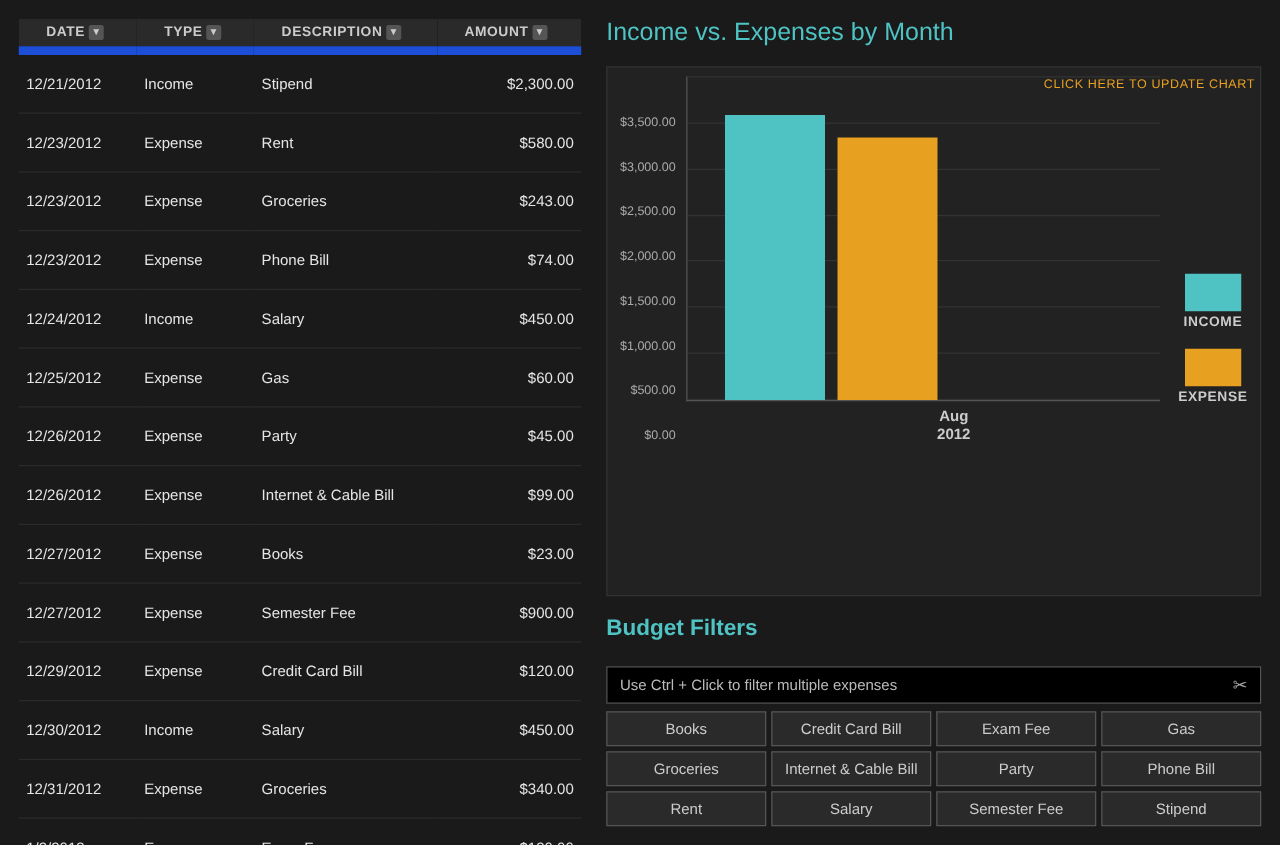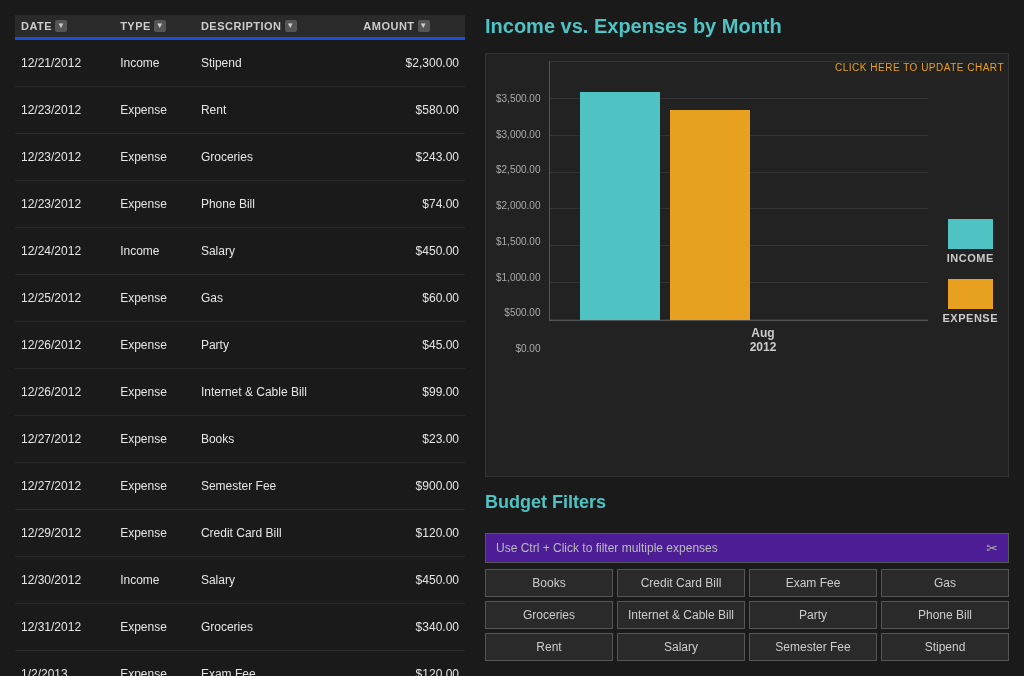--- a/index.html
+++ b/index.html
@@ -33,25 +33,25 @@
     .data-table {
       width: 100%;
       border-collapse: collapse;
     }
     .data-table thead tr {
       background-color: #2a2a2a;
     }
     .data-table thead th {
       color: #cccccc;
       text-align: left;
-      padding: 5px 6px;
+      padding: 5px 22px;
       font-size: 11px;
       font-weight: bold;
       letter-spacing: 0.5px;
-      border-bottom: 3px solid #1d4ed8;
+      border-bottom: 7px solid #1d4ed8;
       position: relative;
     }
     .th-inner {
       display: flex;
       align-items: center;
       gap: 3px;
     }
     .filter-arrow {
       display: inline-block;
       width: 12px;
@@ -79,21 +79,21 @@
     
     .right-panel {
       flex: 1;
       display: flex;
       flex-direction: column;
       gap: 15px;
     }
     .right-panel h2 {
       color: #4fc3c3;
       font-size: 20px;
-      font-weight: bold;
+      font-weight: normal;
     }
 
     
     .chart-container {
       background-color: #222;
       border: 1px solid #333;
       padding: 10px;
       position: relative;
       flex: 1;
     }
@@ -211,21 +211,21 @@
     .budget-filters {
       background-color: #1a1a1a;
     }
     .budget-filters h3 {
       color: #4fc3c3;
       font-size: 18px;
       font-weight: bold;
       margin-bottom: 20px;
     }
     .filter-bar {
-      background-color: #4c1d95;
+      background-color: #000000;
       border: 1px solid #555;
       padding: 6px 10px;
       color: #bbb;
       font-size: 12px;
       display: flex;
       align-items: center;
       justify-content: space-between;
       margin-bottom: 6px;
     }
     .filter-clear {

